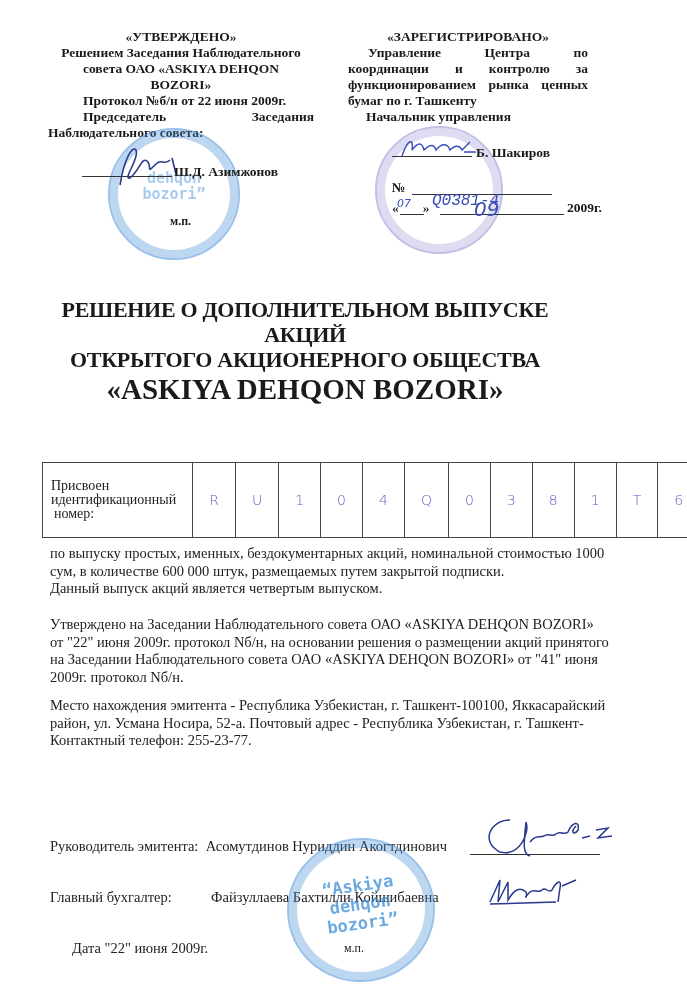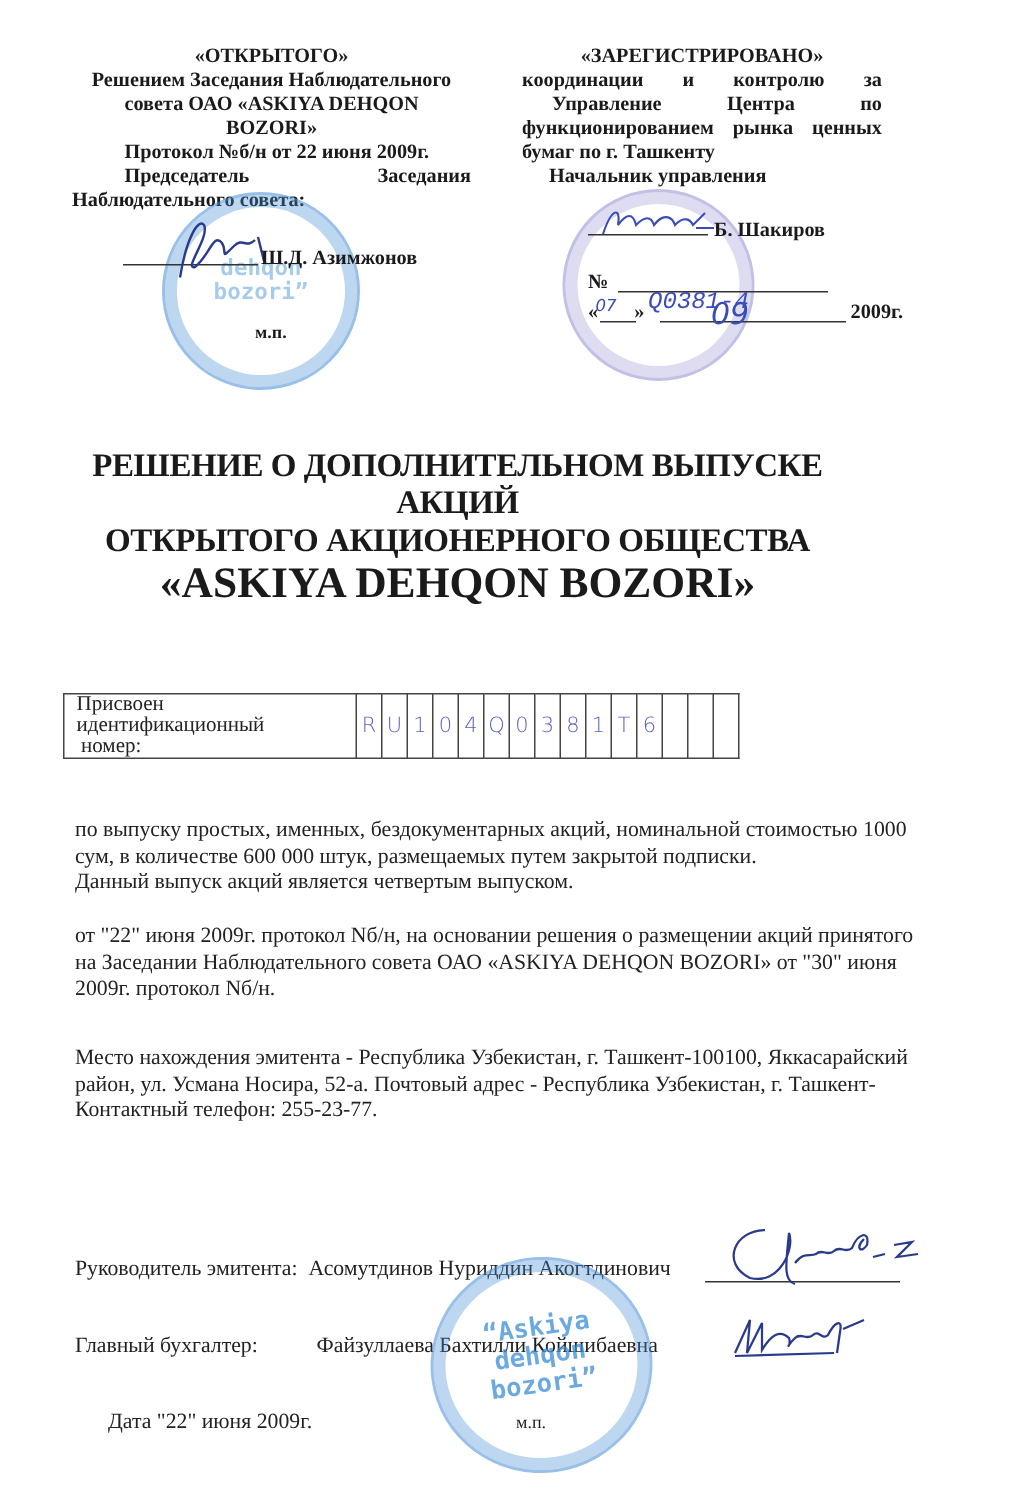--- a/index.html
+++ b/index.html
@@ -21,30 +21,30 @@
     position: absolute; border-radius: 50%; border: 2px solid rgba(70,140,215,0.55);
     box-shadow: inset 0 0 0 6px rgba(255,255,255,0), inset 0 0 0 8px rgba(70,140,215,0.35);
   }
   .stamp.violet { border-color: rgba(120,115,200,0.45); box-shadow: inset 0 0 0 8px rgba(120,115,200,0.25); }
   .stamp-text {
     position: absolute; width: 100%; text-align: center; font-family: "DejaVu Sans Mono", monospace;
     font-weight: bold; color: rgba(60,140,215,0.75); font-size: 15px; line-height: 16px;
   }
   .handwrite { font-family: "DejaVu Sans", sans-serif; color: #3b4cb8; font-style: italic; }
   table.idtab { position: absolute; left: 42px; top: 462px; border-collapse: collapse; }
-  table.idtab td { border: 1px solid #444; height: 31px; padding: 0; margin-top: 28px; }
+  table.idtab td { border: 1px solid #444; height: 31px; padding: 16px; margin-top: 28px; }
   table.idtab td.lbl { width: 186px; font-size: 14px; line-height: 14px; padding-left: 8px; vertical-align: middle; color: #222; }
   table.idtab td.cell { width: 16px; text-align: center; font-family: "DejaVu Sans", sans-serif; color: #5b5fc7; font-size: 14px; font-weight: 300; }
   .sig svg { overflow: visible; }
 </style>
 </head>
 <body>
 
 <div class="abs hdr" style="left:48px; top:29px; width:266px;">
-  <div class="c">«ОТКРЫТОГО»</div>
+  <div class="c">«УТВЕРЖДЕНО»</div>
   <div class="c">Решением Заседания Наблюдательного</div>
   <div class="c">совета ОАО «ASKIYA DEHQON</div>
   <div class="c">BOZORI»</div>
   <div style="padding-left:35px;">Протокол №б/н от 22 июня 2009г.</div>
   <div class="just" style="padding-left:35px;">
     <span>Председатель</span>
     <span>Заседания</span>
   </div>
   <div>Наблюдательного совета:</div>
 </div>
@@ -59,30 +59,30 @@
 <div class="abs sig" style="left:112px; top:140px;">
   <svg width="70" height="50">
     <path d="M8 45 C 12 20, 20 5, 24 10 C 28 18, 10 40, 18 38 C 28 30, 30 15, 36 22 C 40 28, 34 34, 44 24 C 50 18, 52 26, 58 20 M60 18 L 64 34" fill="none" stroke="#2a3a8c" stroke-width="1.6"></path>
   </svg>
 </div>
 <div class="abs hdr" style="left:174px; top:164px;">Ш.Д. Азимжонов</div>
 <div class="abs bold" style="left:170px; top:214px; font-size:12px;">м.п.</div>
 
 <div class="abs hdr" style="left:348px; top:29px; width:240px;">
   <div class="c">«ЗАРЕГИСТРИРОВАНО»</div>
+  <div class="just" style="padding-left:20px;">
+    <span>Управление</span>
+    <span>Центра</span>
+    <span>по</span>
+  </div>
   <div class="just">
     <span>координации</span>
     <span>и</span>
     <span>контролю</span>
     <span>за</span>
-  </div>
-  <div class="just" style="padding-left:20px;">
-    <span>Управление</span>
-    <span>Центра</span>
-    <span>по</span>
   </div>
   <div class="just">
     <span>функционированием</span>
     <span>рынка</span>
     <span>ценных</span>
   </div>
   <div>бумаг по г. Ташкенту</div>
   <div style="padding-left:18px;">Начальник управления</div>
 </div>
 
@@ -141,22 +141,23 @@
 </tbody>
   </table>
 
 <div class="abs body-text" style="left:50px; top:545px; width:600px;">
   <div>по выпуску простых, именных, бездокументарных акций, номинальной стоимостью 1000</div>
   <div>сум, в количестве 600 000 штук, размещаемых путем закрытой подписки.</div>
   <div>Данный выпуск акций является четвертым выпуском.</div>
 </div>
 
 <div class="abs body-text" style="left:50px; top:616px; width:600px;">
+  <div>Утверждено на Заседании Наблюдательного совета ОАО «ASKIYA DEHQON BOZORI»</div>
   <div>от "22" июня 2009г. протокол Nб/н, на основании решения о размещении акций принятого</div>
-  <div>на Заседании Наблюдательного совета ОАО «ASKIYA DEHQON BOZORI» от "30" июня</div>
+  <div>на Заседании Наблюдательного совета ОАО «ASKIYA DEHQON BOZORI» от "41" июня</div>
   <div>2009г. протокол Nб/н.</div>
 </div>
 
 <div class="abs body-text" style="left:50px; top:697px; width:600px;">
   <div>Место нахождения эмитента - Республика Узбекистан, г. Ташкент-100100, Яккасарайский</div>
   <div>район, ул. Усмана Носира, 52-а. Почтовый адрес - Республика Узбекистан, г. Ташкент-</div>
   <div>Контактный телефон: 255-23-77.</div>
 </div>
 
 <div class="abs body-text" style="left:50px; top:838px; white-space:nowrap;">

